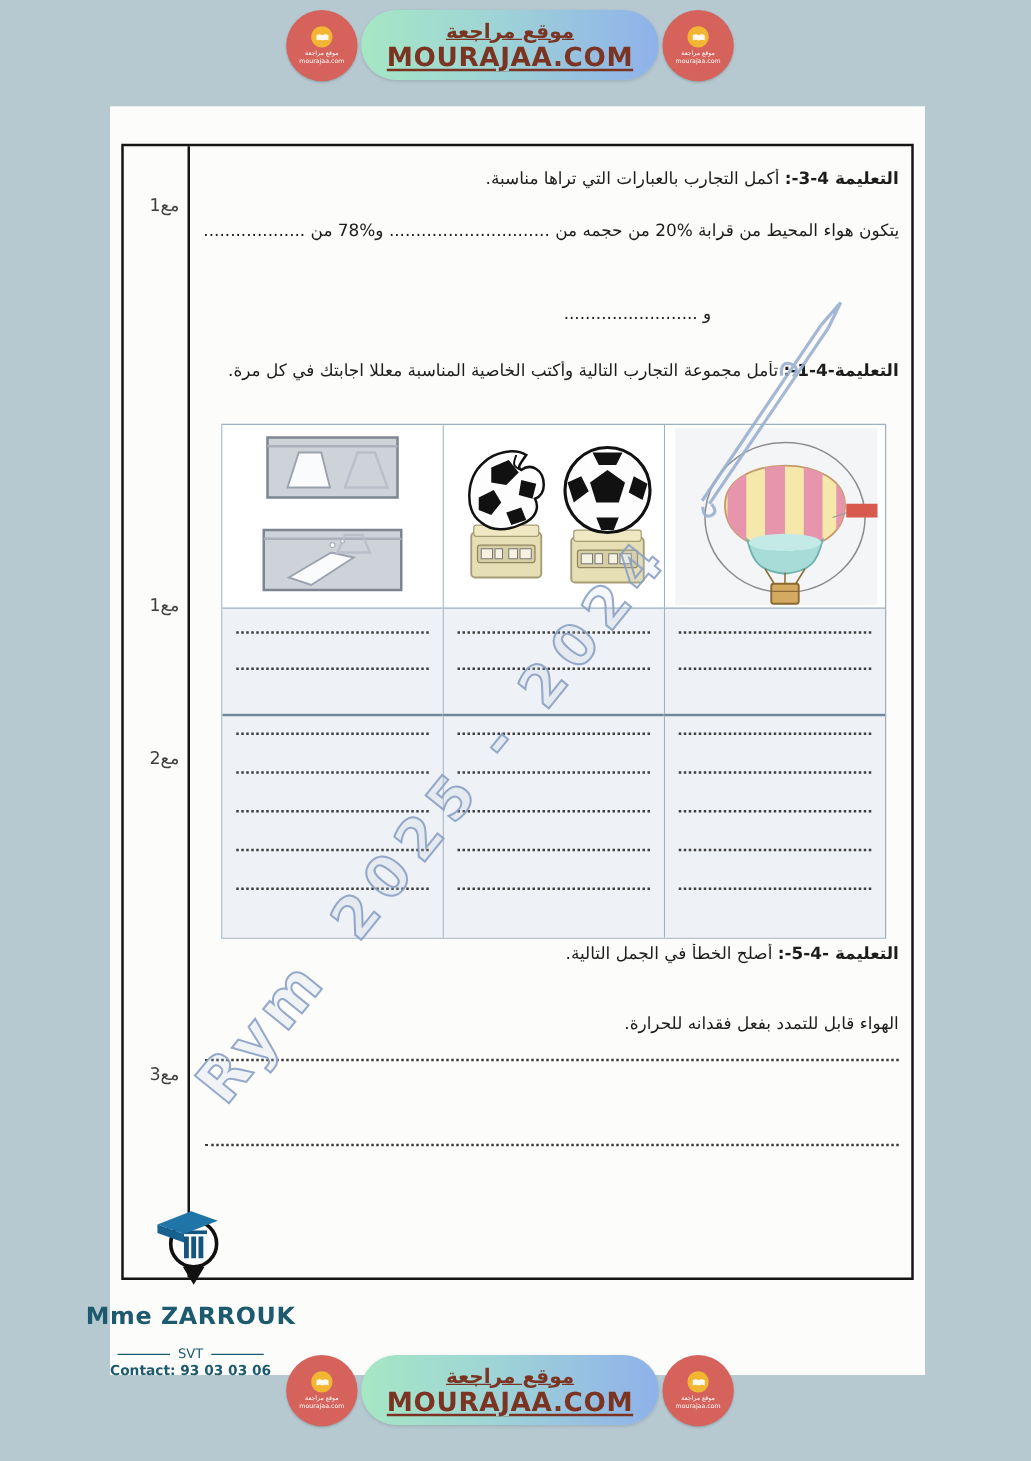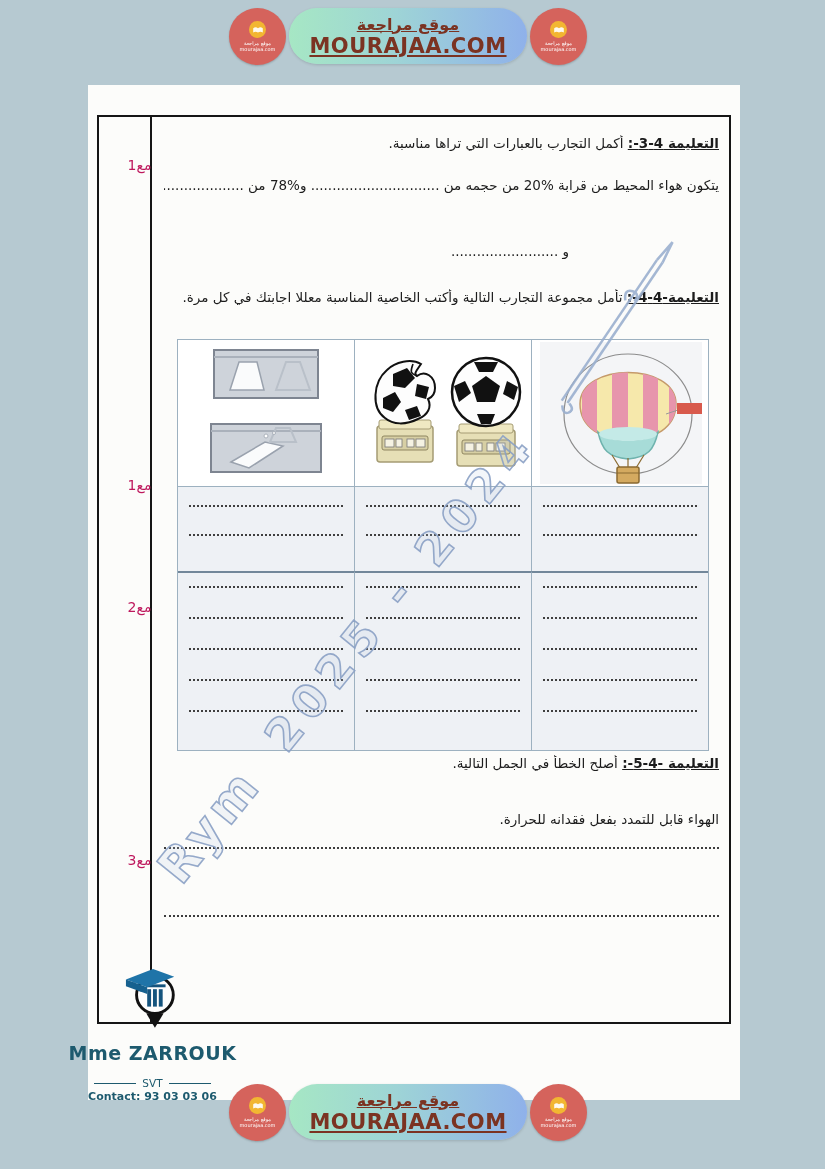--- a/index.html
+++ b/index.html
@@ -14,25 +14,25 @@
   .badge-inner{width:17px;height:17px;border-radius:50%;background:#f2b632;display:flex;align-items:center;justify-content:center;margin-bottom:2px;}
   .badge-txt{color:#fff;font-size:5px;line-height:6px;text-align:center;}
   .pill{width:238px;height:56px;margin:0 3px;border-radius:28px;background:linear-gradient(90deg,#a6e7c4 0%,#9ed4d6 45%,#8fb1ea 100%);display:flex;flex-direction:column;align-items:center;justify-content:center;box-shadow:0 1px 3px rgba(0,0,0,.15);}
   .pill-ar{color:#7b3322;font-weight:bold;font-size:16px;text-decoration:underline;line-height:19px;}
   .pill-site{color:#7b3322;font-weight:bold;font-size:21px;text-decoration:underline;letter-spacing:.5px;line-height:24px;}
 
   
   .paper{position:absolute;left:88px;top:85px;width:652px;height:1015px;background:#fcfcfa;z-index:1;}
   .exam{position:absolute;left:9px;top:30px;width:630px;height:905px;border:2px solid #151515;}
   .vdiv{position:absolute;left:51px;top:0;bottom:0;width:0;border-left:2px solid #151515;}
-  .mark{position:absolute;left:16px;width:49px;text-align:center;font-size:14px;color:#be185d;direction:rtl;}
+  .mark{position:absolute;left:8px;width:49px;text-align:center;font-size:14px;color:#404040;direction:rtl;}
 
   .content{position:absolute;left:65px;right:10px;top:0;bottom:0;direction:rtl;text-align:right;color:#1c1c1c;font-size:13.5px;}
   .tline{position:absolute;right:0;left:0;white-space:nowrap;overflow:hidden;}
-  .extitle{font-weight:bold;text-decoration:underline;}
+  .extitle{font-weight:bold;}
   .dotted-full{position:absolute;right:0;left:0;height:0;border-bottom:2px dotted #3c3c3c;}
 
   
   .atable{position:absolute;left:78px;top:222px;width:530px;direction:rtl;border:1px solid #9db1c0;background:#fff;}
   .trow{display:flex;}
   .tcell{flex:1 1 0;border-left:1px solid #9db1c0;overflow:hidden;}
   .tcell:last-child{border-left:none;}
   .row-img .tcell{height:146px;background:#fff;}
   .row-a .tcell{height:66px;background:#eef1f5;border-top:1px solid #9db1c0;padding-top:18px;display:flex;flex-direction:column;gap:27px;}
   .row-b .tcell{height:164px;background:#eef1f5;border-top:2px solid #72879a;padding-top:13px;display:flex;flex-direction:column;gap:29px;}
@@ -97,21 +97,21 @@
       <div class="content">
 
         <div class="tline" style="top:18px">
           <span class="extitle">التعليمة 4-3-:</span>
           <span>أكمل التجارب بالعبارات التي تراها مناسبة.</span>
         </div>
         <div class="tline" style="top:60px">يتكون هواء المحيط من قرابة %20 من حجمه من .............................. و%78 من ....................</div>
         <div class="tline" style="top:126px;right:150px;left:auto">و .........................</div>
 
         <div class="tline" style="top:172px">
-          <span class="extitle">التعليمة-4-4-:</span>
+          <span class="extitle">التعليمة-4-1-:</span>
           <span>تأمل مجموعة التجارب التالية وأكتب الخاصية المناسبة معللا اجابتك في كل مرة.</span>
         </div>
 
         <div class="tline" style="top:638px">
           <span class="extitle">التعليمة -4-5-:</span>
           <span>أصلح الخطأ في الجمل التالية.</span>
         </div>
         <div class="tline" style="top:694px">الهواء قابل للتمدد بفعل فقدانه للحرارة.</div>
         <div class="dotted-full" style="top:730px"></div>
         <div class="dotted-full" style="top:798px"></div>

